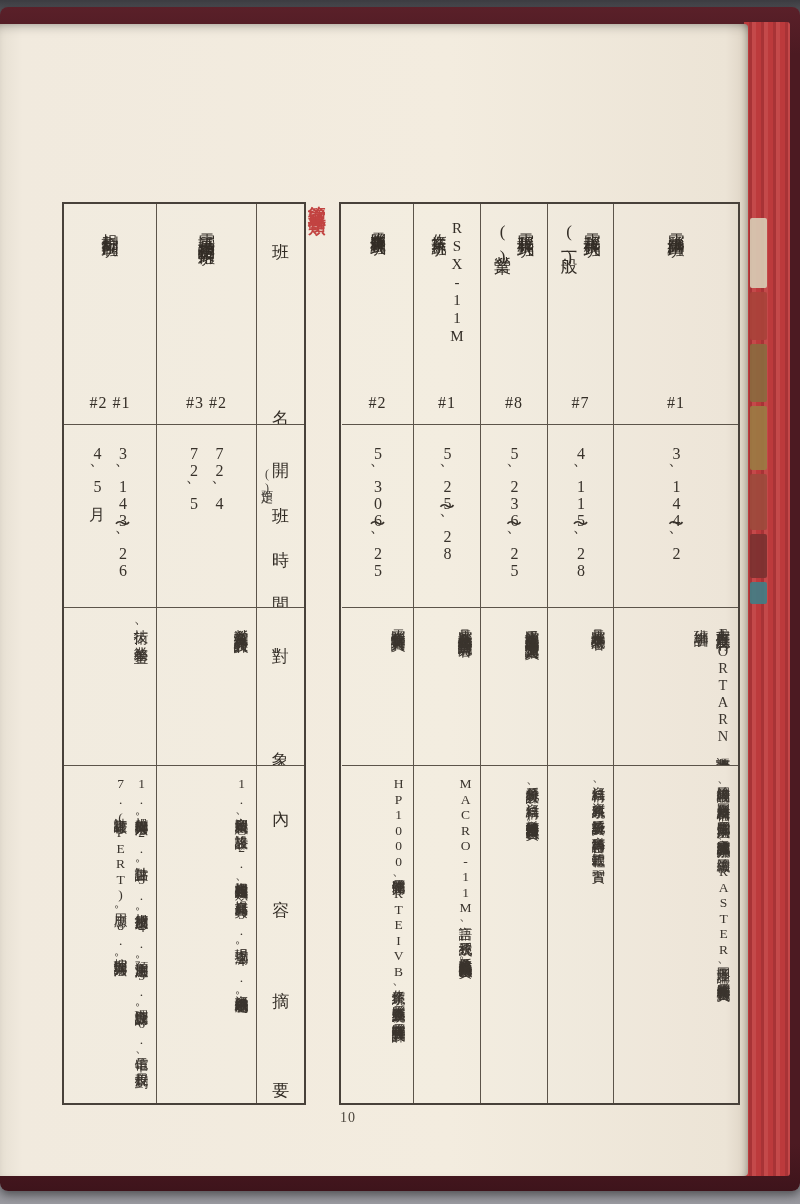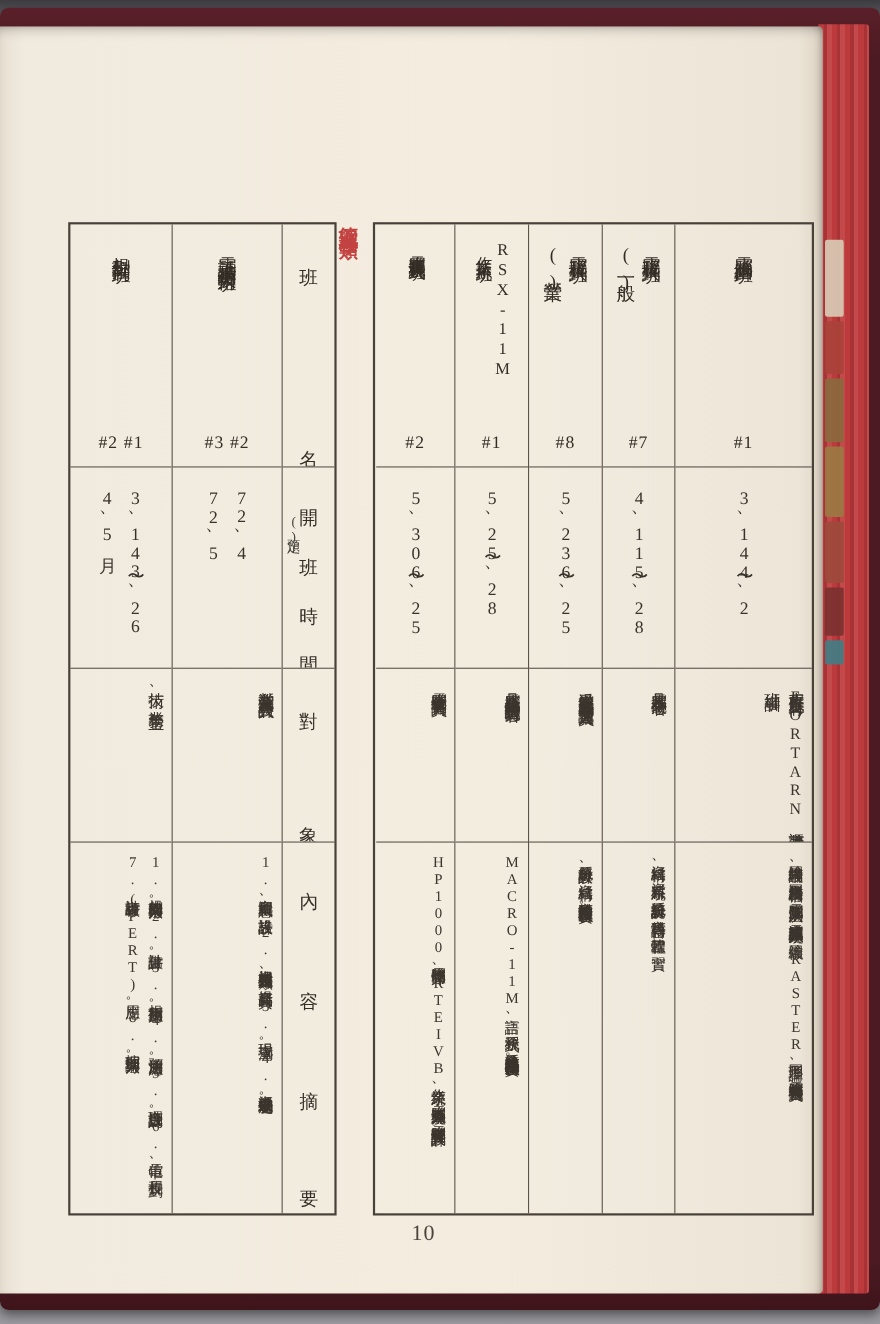--- a/index.html
+++ b/index.html
@@ -44,22 +44,22 @@
                  font-size:17px;color:#332d26;position:relative;}
   .rowhead .r-head{padding:26px 3px 26px 3px;}
   .rowhead .r-time{padding:24px 2px 24px 2px;line-height:normal;white-space:normal;}
   .rowhead .r-aud{padding:26px 5px 26px 4px;font-size:17px;}
   .rowhead .r-sum{padding:30px 5px 30px 4px;font-size:17px;}
   .time-note{position:absolute;left:1px;top:42px;writing-mode:vertical-rl;text-orientation:upright;
              font-size:12px;letter-spacing:0;color:#45403a;}
   
   .section-label{position:absolute;left:305px;top:168px;height:180px;writing-mode:vertical-rl;
                  text-orientation:upright;font-size:17.5px;letter-spacing:3px;color:#c24341;font-weight:bold;}
-  .page-no{position:absolute;left:340px;top:1086px;width:90px;text-align:center;
-           font-size:20px;color:#4a443c;letter-spacing:1px;}
+  .page-no{position:absolute;left:340px;top:1086px;width:90px;text-align:left;
+           font-size:14px;color:#4a443c;letter-spacing:1px;}
 </style>
 </head>
 <body>
 
 <div class="photo">
   <div class="cover"></div>
   <div class="fore-edge"></div>
   <div class="ribbon" style="top:218px;height:70px;background:#d8cdb6;"></div>
   <div class="ribbon" style="top:292px;height:48px;background:#a8433a;"></div>
   <div class="ribbon" style="top:344px;height:58px;background:#8a6a3e;"></div>

